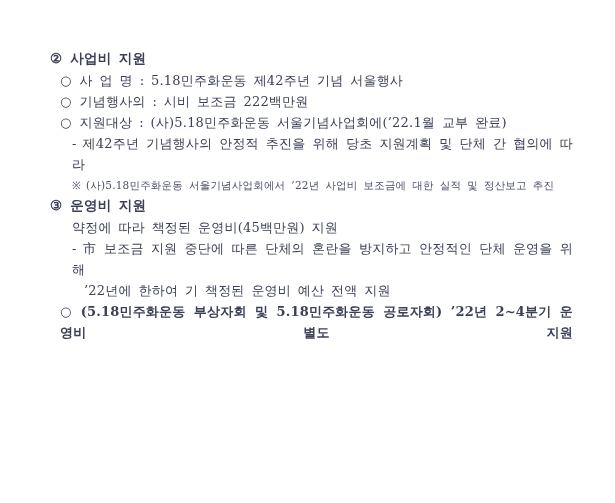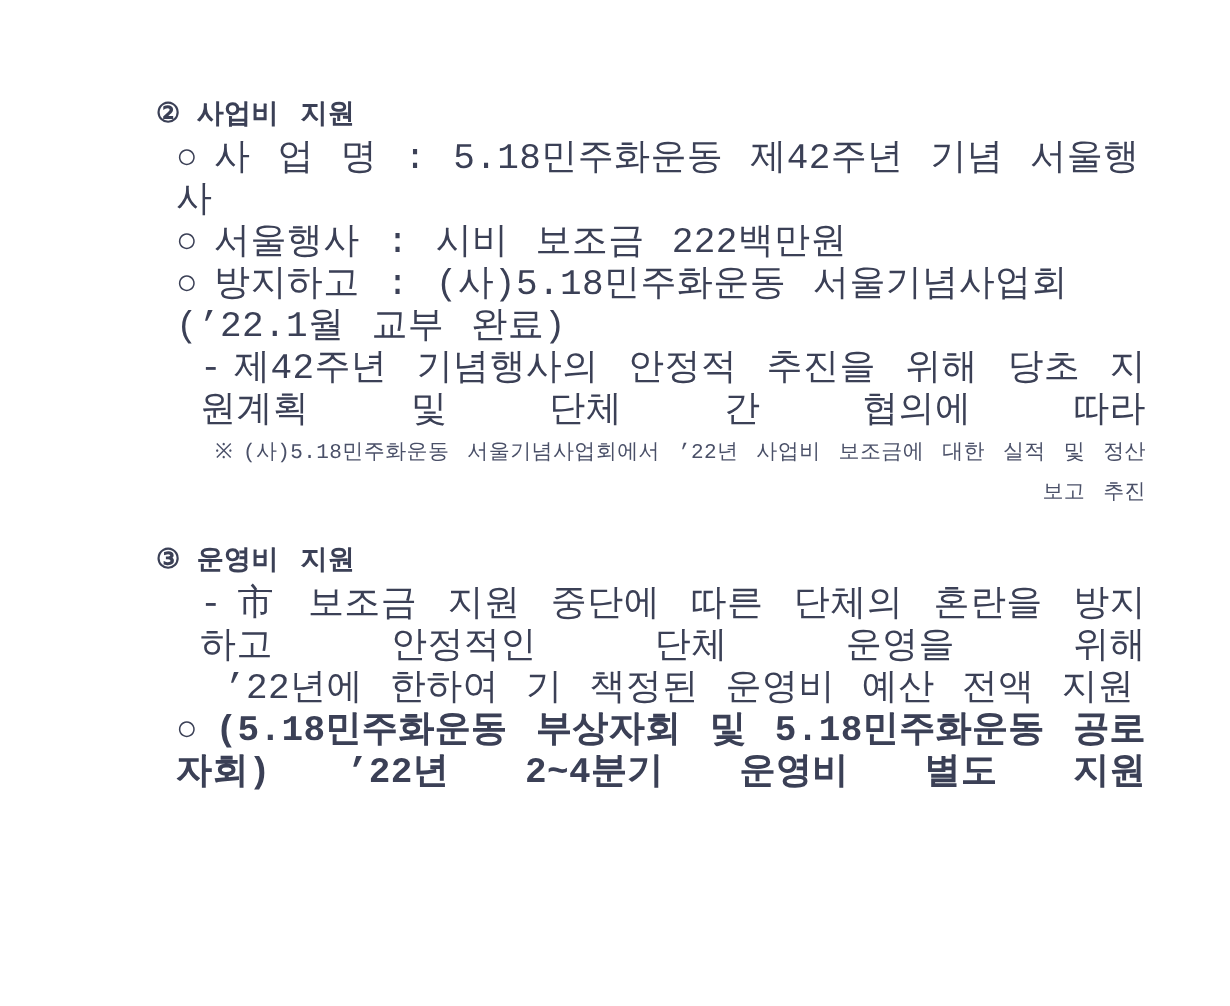--- a/index.html
+++ b/index.html
@@ -5,25 +5,24 @@
   * { margin: 0; padding: 0; box-sizing: border-box; }
   html, body {
     width: 615px; height: 503px;
     background: #ffffff;
     font-family: "DejaVu Serif", "Liberation Serif", serif;
     color: #3b4056;
     overflow: hidden;
   }
   .page {
     width: 615px; height: 436px;
-    padding: 48px 42px 0 58px;
-    font-family: Liberation Mono, monospace;
+    padding: 48px 42px 0 30px;
   }
   .line {
-    font-size: 18px;
+    font-size: 13px;
     line-height: 21px;
     word-spacing: 2.5px;
     letter-spacing: 0.2px;
   }
   .stretch {
     text-align: justify;
     text-align-last: justify;
   }
   .heading {
     font-weight: bold;
@@ -33,72 +32,74 @@
   }
   .bullet      { padding-left: 30px; }
   .bullet-cont { padding-left: 42px; }
   .dash        { padding-left: 42px; }
   .dash-cont   { padding-left: 54px; }
   .note {
     padding-left: 42px;
     font-size: 10.5px;
     line-height: 20px;
     color: #4a5068;
-    text-align: right;
   }
   .mk { margin-right: 8px; }
   .mk-dash { margin-right: 6px; }
   .mk-note { margin-right: 5px; }
   .bold { font-weight: bold; }
   .lead { font-weight: bold; margin-right: 5px; }
   .underl {
     font-weight: bold;
     text-decoration: underline;
     text-underline-offset: 3px;
   }
-  .gap-section { margin-top: 14px; }
+  .gap-section { }
 </style>
 </head>
 <body>
 
 <div class="page">
 
   <div>
     <div class="line heading">
       <span class="mk">②</span><span>사업비 지원</span>
     </div>
 
     <div class="line bullet">
       <span class="mk">○</span><span>사 업 명 : 5.18민주화운동 제42주년 기념 서울행사</span>
     </div>
 
     <div class="line bullet">
-      <span class="mk">○</span><span>서울행사 : 시비 보조금 222백만원</span>
+      <span class="mk">○</span><span>기념행사의 : 시비 보조금 222백만원</span>
     </div>
 
     <div class="line bullet">
-      <span class="mk">○</span><span>방지하고 : (사)5.18민주화운동 서울기념사업회(’22.1월 교부 완료)</span>
+      <span class="mk">○</span><span>지원대상 : (사)5.18민주화운동 서울기념사업회에(’22.1월 교부 완료)</span>
     </div>
 
     <div class="line dash stretch">
       <span class="mk-dash">-</span><span>제42주년 기념행사의 안정적 추진을 위해 당초 지원계획 및 단체 간 협의에 따라</span>
     </div>
 
 
     <div class="line note">
       <span class="mk-note">※</span><span>(사)5.18민주화운동 서울기념사업회에서 ’22년 사업비 보조금에 대한 실적 및 정산보고 추진</span>
     </div>
   </div>
 
   <div class="gap-section">
     <div class="line heading">
       <span class="mk">③</span><span>운영비 지원</span>
     </div>
 
 
+    <div class="line bullet-cont">
+      <span>약정에 따라 책정된 운영비(45백만원) 지원</span>
+    </div>
 
     <div class="line dash stretch">
       <span class="mk-dash">-</span><span>市 보조금 지원 중단에 따른 단체의 혼란을 방지하고 안정적인 단체 운영을 위해</span>
     </div>
 
     <div class="line dash-cont">
       <span>’22년에 한하여 기 책정된 운영비 예산 전액 지원</span>
     </div>
 
     <div class="line bullet stretch bold">

